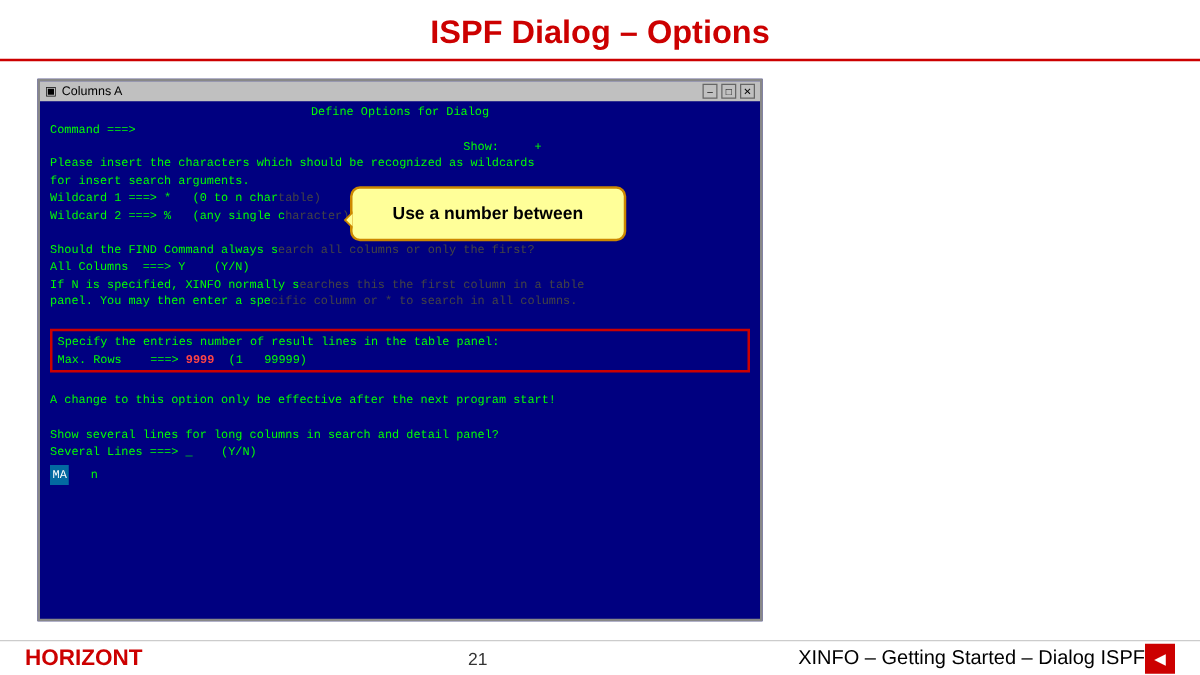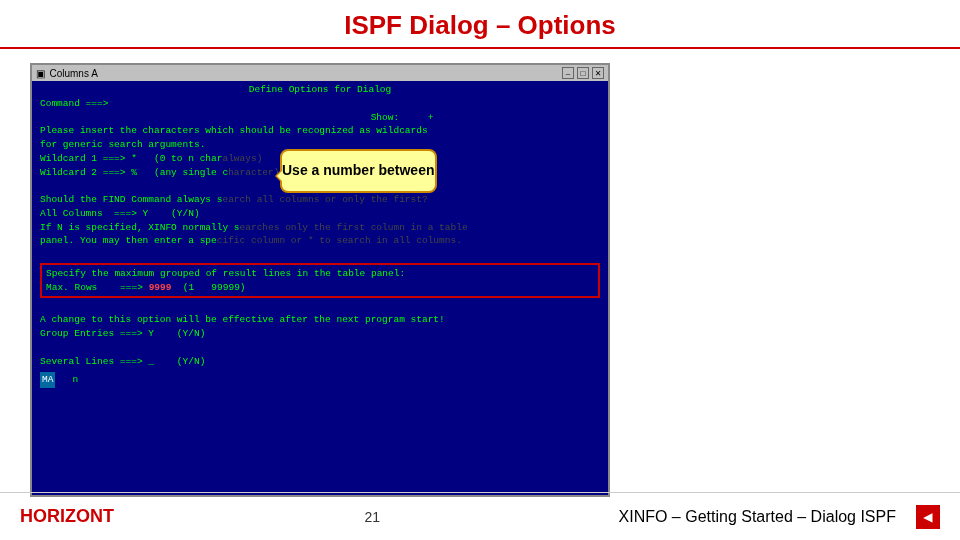--- a/index.html
+++ b/index.html
@@ -97,21 +97,21 @@
       color: #ff4444;
       font-weight: bold;
     }
 
     
     .tooltip-bubble {
       position: absolute;
       background: #ffff99;
       border: 2px solid #cc8800;
       border-radius: 8px;
-      padding: 10px 0;
+      padding: 10px 32px;
       font-size: 14px;
       font-weight: bold;
       color: #000;
       line-height: 1.4;
       z-index: 10;
       left: 280px;
       top: 100px;
       white-space: nowrap;
     }
     .tooltip-bubble::before {
@@ -130,21 +130,21 @@
       border: 5px solid transparent;
       border-right-color: #ffff99;
     }
 
     
     .page-footer {
       position: absolute;
       bottom: 0;
       left: 0;
       right: 0;
-      height: 48px;
+      height: 28px;
       border-top: 1px solid #ccc;
       display: flex;
       align-items: center;
       justify-content: space-between;
       padding: 0 20px;
     }
     .footer-logo {
       font-size: 18px;
       font-weight: bold;
       color: #000;
@@ -153,21 +153,21 @@
       color: #cc0000;
     }
     .footer-page {
       font-size: 14px;
       color: #333;
       margin-left: 12px;
     }
     .footer-nav {
       display: flex;
       align-items: center;
-      gap: 20px;
+      gap: 0;
     }
     .nav-icon {
       width: 24px;
       height: 24px;
       background: #cc0000;
       display: flex;
       align-items: center;
       justify-content: center;
       color: white;
       font-size: 12px;
@@ -195,38 +195,38 @@
         <div class="ctrl-btn">□</div>
         <div class="ctrl-btn">✕</div>
       </div>
     </div>
 
     <div class="terminal-body">
       <div class="term-line term-title">Define Options for Dialog</div>
       <div class="term-line term-cmd">Command ===&gt;</div>
       <div class="term-line">                                                          Show:     +</div>
       <div class="term-line">Please insert the characters which should be recognized as wildcards</div>
-      <div class="term-line">for generic search arguments.</div>
-      <div class="term-line">Wildcard 1 ===&gt; *   (0 to n char<span style="color:#444">always)</span></div>
+      <div class="term-line">for insert search arguments.</div>
+      <div class="term-line">Wildcard 1 ===&gt; *   (0 to n char<span style="color:#444">table)</span></div>
       <div class="term-line">Wildcard 2 ===&gt; %   (any single c<span style="color:#444">haracter)</span></div>
       <div class="term-line">&nbsp;</div>
       <div class="term-line">Should the FIND Command always s<span style="color:#444">earch all columns or only the first?</span></div>
       <div class="term-line">All Columns  ===&gt; Y    (Y/N)</div>
-      <div class="term-line">If N is specified, XINFO normally s<span style="color:#444">earches only the first column in a table</span></div>
+      <div class="term-line">If N is specified, XINFO normally s<span style="color:#444">earches this the first column in a table</span></div>
       <div class="term-line">panel. You may then enter a spe<span style="color:#444">cific column or * to search in all columns.</span></div>
       <div class="term-line">&nbsp;</div>
       
       <div style="border: 2px solid #cc0000; padding: 2px 4px; margin: 1px 0;">
-        <div class="term-line">Specify the maximum grouped of result lines in the table panel:</div>
+        <div class="term-line">Specify the entries number of result lines in the table panel:</div>
         <div class="term-line">Max. Rows    ===&gt; <span class="term-red">9999</span>  (1   99999)</div>
       </div>
       <div class="term-line">&nbsp;</div>
-      <div class="term-line">A change to this option will be effective after the next program start!</div>
-      <div class="term-line">Group Entries ===&gt; Y    (Y/N)</div>
-      <div class="term-line">&nbsp;</div>
+      <div class="term-line">A change to this option only be effective after the next program start!</div>
+      <div class="term-line">&nbsp;</div>
+      <div class="term-line">Show several lines for long columns in search and detail panel?</div>
       <div class="term-line">Several Lines ===&gt; _    (Y/N)</div>
       <div class="term-line" style="margin-top:4px;background:#0369a1;color:#fff;padding:1px 2px; display:inline-block;">MA</div><span class="term-line" style="color:#00ff00;">   n</span>
     </div>
   </div>
 
   <div class="tooltip-bubble">
     <div>Use a number between</div>
   </div>
 
 </div>

